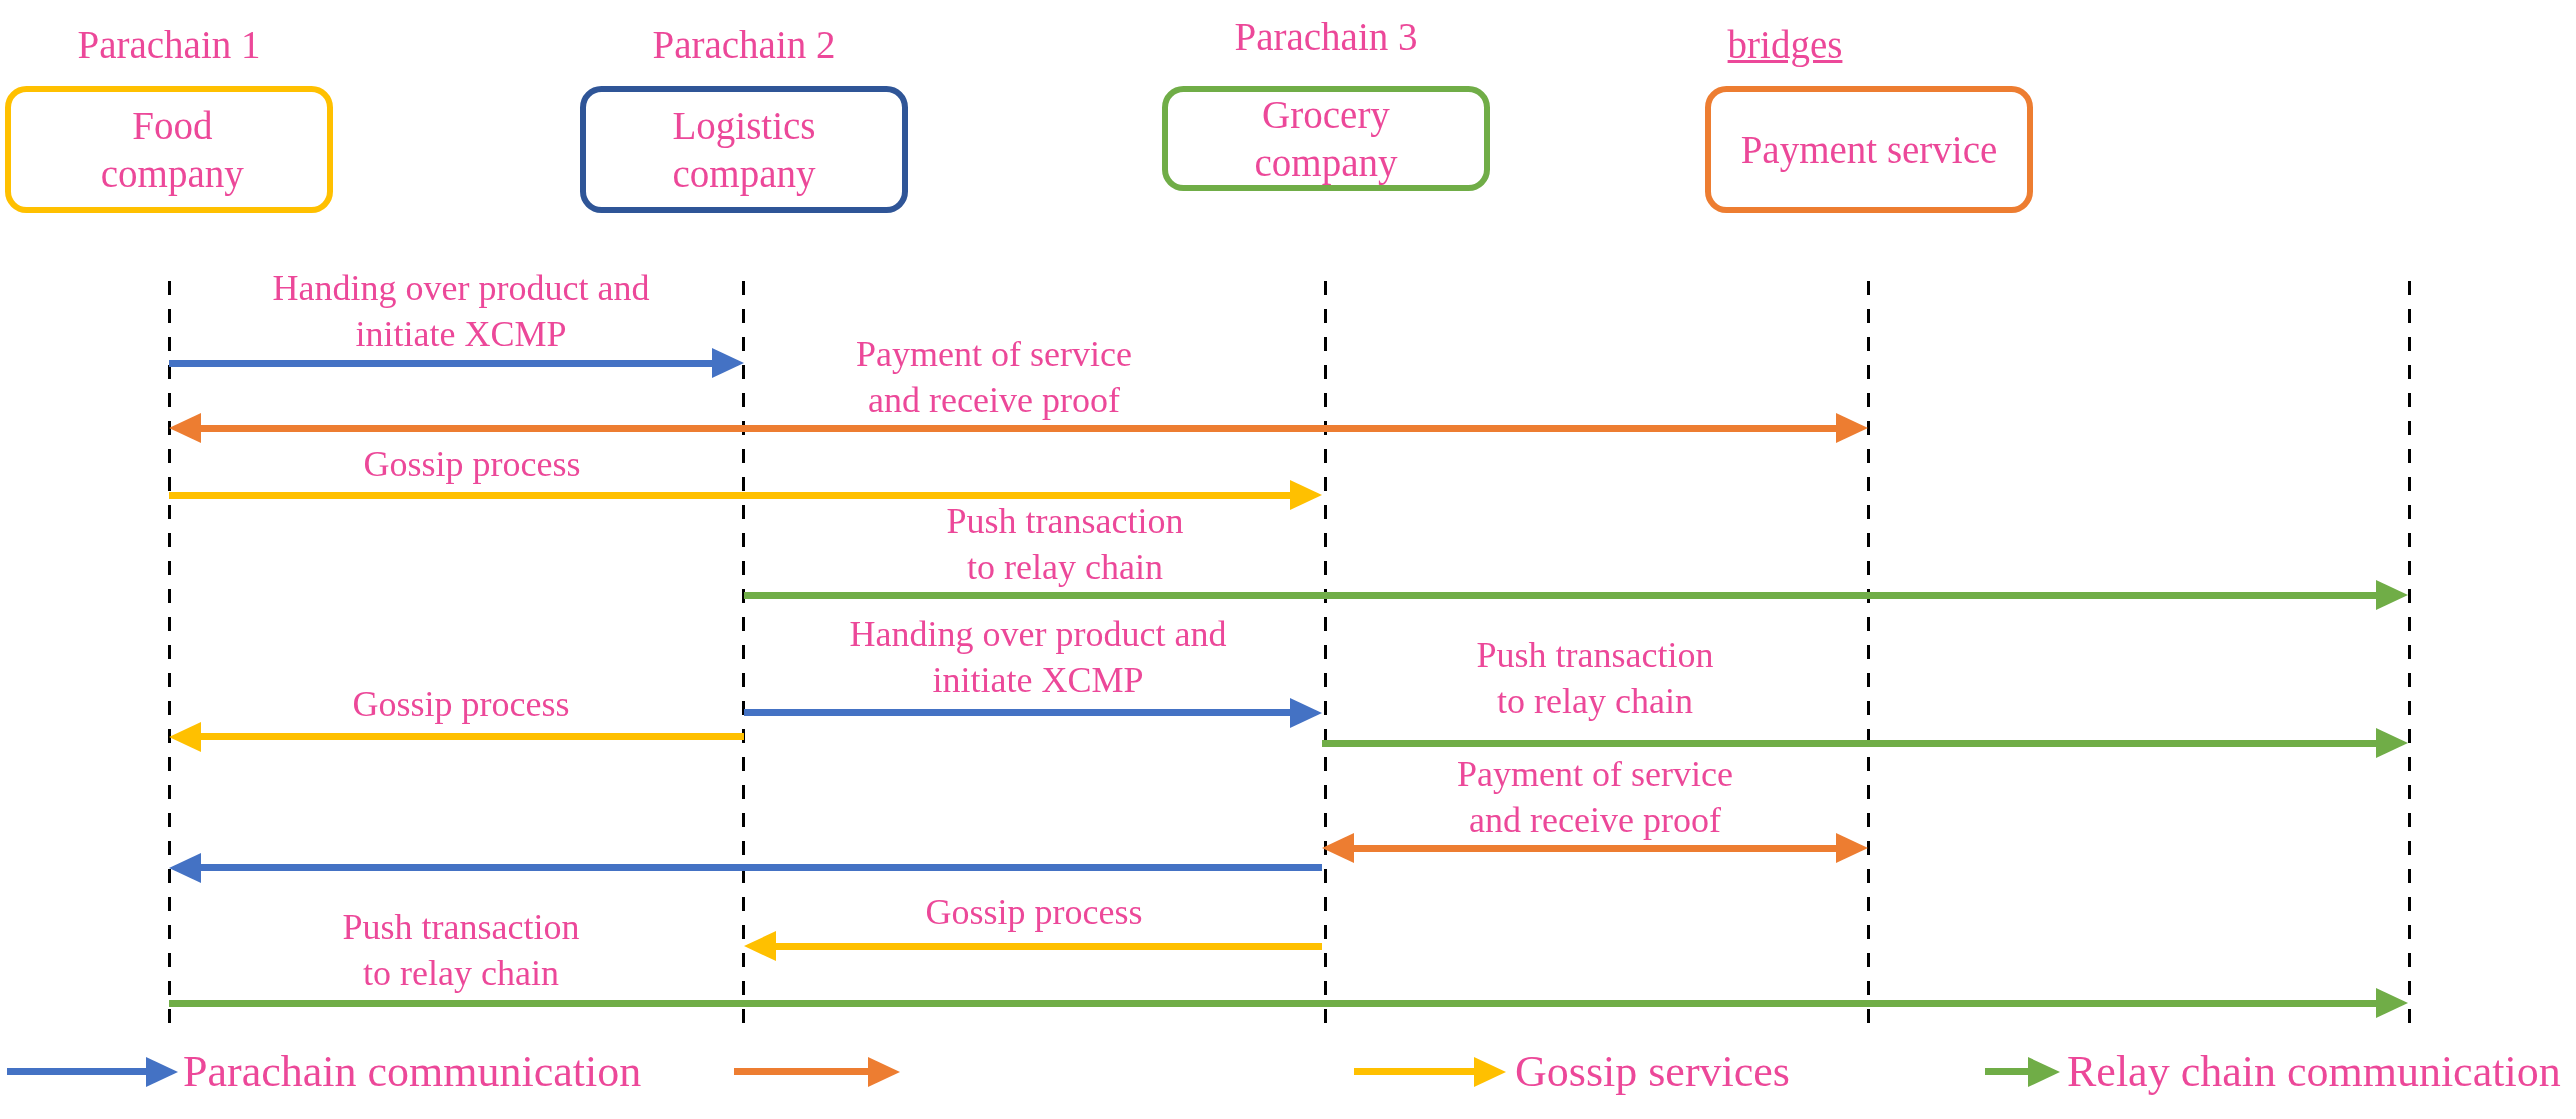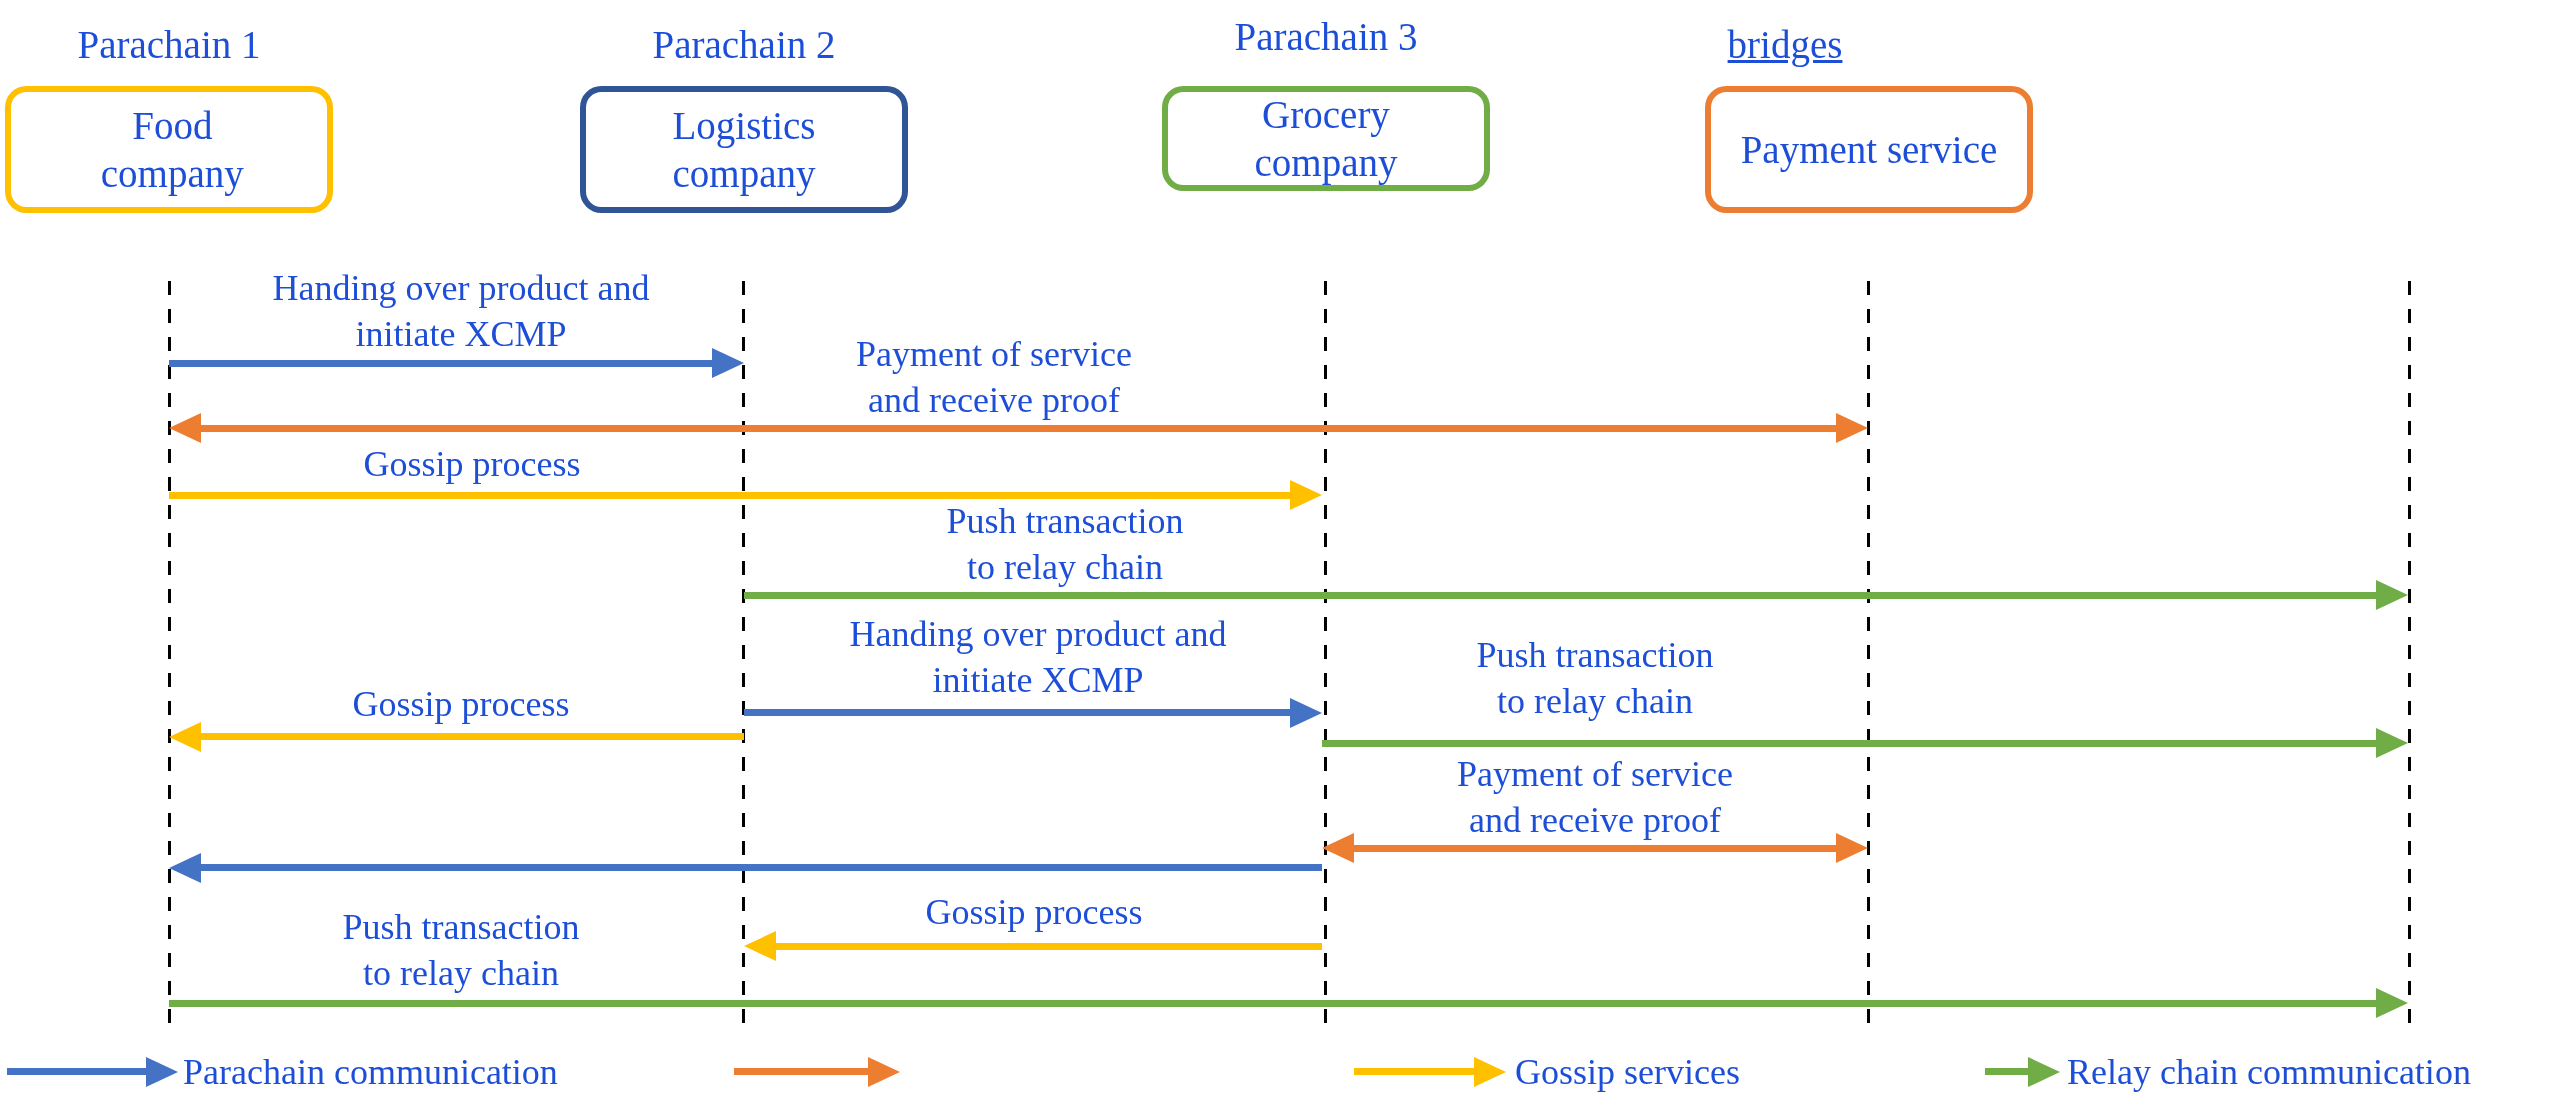--- a/index.html
+++ b/index.html
@@ -1,18 +1,18 @@
 <!DOCTYPE html>
 <html style="font-size:14.3px"><head>
 <meta charset="utf-8">
 <style>
   html,body{margin:0;padding:0;background:#ffffff;}
   #stage{
     position:relative;width:2576px;height:1119px;background:#ffffff;
-    font-family:"Liberation Serif","DejaVu Serif",serif;color:#1d4ed8;overflow:hidden;
+    font-family:"Liberation Serif","DejaVu Serif",serif;color:#ec4899;overflow:hidden;
   }
   .actor-header{
     position:absolute;transform:translateX(-50%);
     font-size:39px;line-height:48px;white-space:nowrap;text-align:center;
   }
   .actor-box{
     position:absolute;background:#ffffff;border-style:solid;border-width:6.2px;
     border-radius:21.4px;box-sizing:border-box;
     display:flex;flex-direction:column;align-items:center;justify-content:center;
   }
@@ -20,21 +20,21 @@
   .lifeline{
     position:absolute;width:2.7px;
     background-image:repeating-linear-gradient(to bottom,#000 0px,#000 14.3px,transparent 14.3px,transparent 28px);
   }
   .arrow-line{position:absolute;height:7.1px;}
   .arrow-head{position:absolute;width:0;height:0;}
   .msg-label{
     position:absolute;transform:translateX(-50%);text-align:center;
     font-size:36px;line-height:46px;white-space:nowrap;
   }
-  .legend-label{position:absolute;font-size:36px;line-height:46px;white-space:nowrap;}
+  .legend-label{position:absolute;font-size:44px;line-height:46px;white-space:nowrap;}
 </style>
 </head>
 <body>
 
 <div id="stage">
     <div class="actor-header" style="left: 169px; top: 20.5px;">Parachain 1</div>
     <div class="actor-box" style="left: 5.3px; top: 86px; width: 328px; height: 127px; border-color: rgb(255, 192, 0); padding-left: 6px;">
       <div class="box-line">Food</div>
       <div class="box-line">company</div>
     </div>

